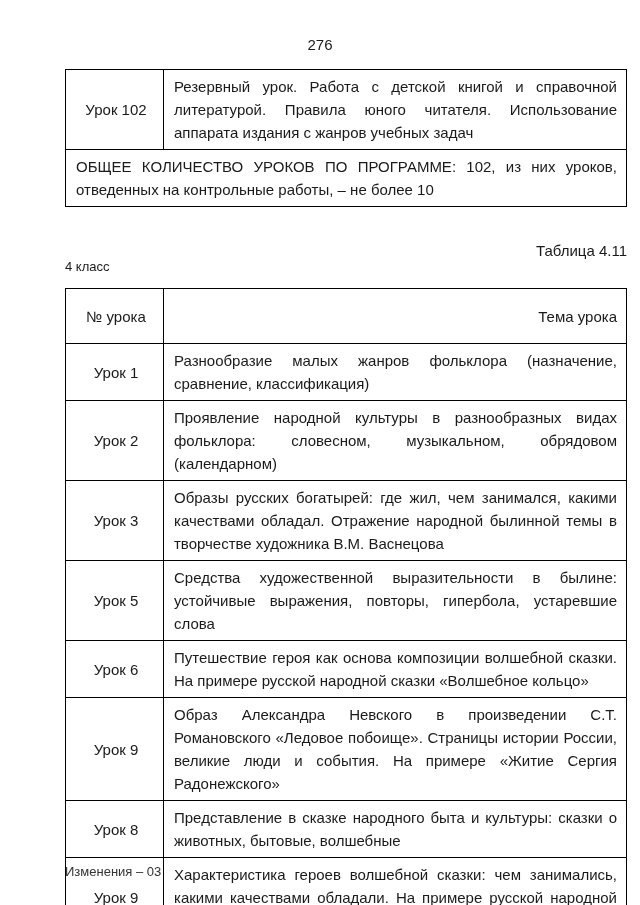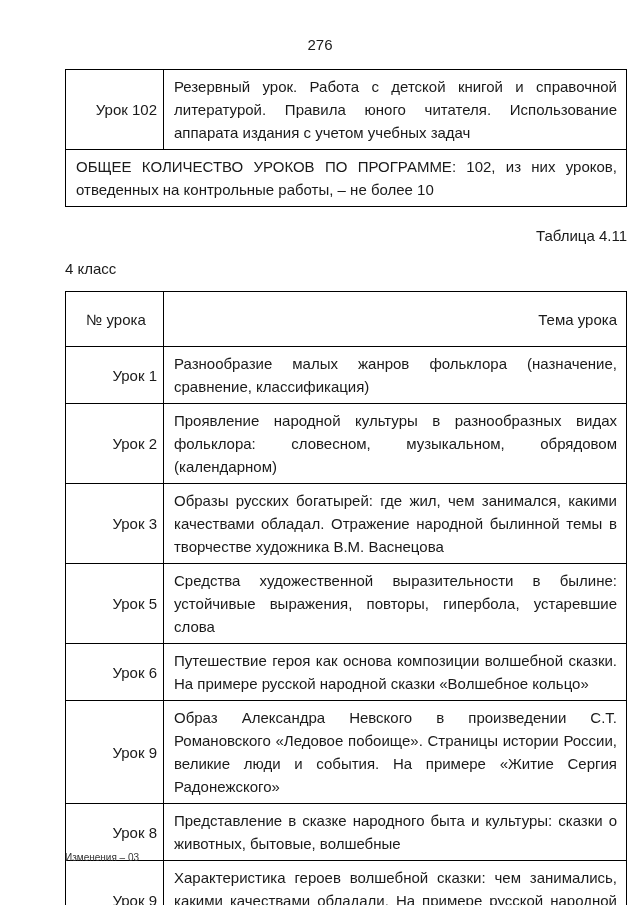--- a/index.html
+++ b/index.html
@@ -31,75 +31,74 @@
     font-size: 15px;
   }
   table.tbl td {
     border: 1.5px solid #000;
     vertical-align: middle;
     line-height: 23px;
   }
   td.col-num {
     width: 82px;
     padding: 4px 6px 4px 9px;
-    text-align: right;
+    text-align: center;
   }
   td.col-topic {
     padding: 5px 9px 5px 10px;
     text-align: justify;
   }
   td.summary-cell {
     padding: 5px 9px 5px 10px;
     text-align: justify;
   }
   .tbl-top {
     margin-top: 16px;
   }
   .caption {
     text-align: right;
     font-size: 15px;
-    margin-top: 20px;
+    margin-top: 35px;
   }
   .grade {
-    font-size: 15px;
-    margin-top: 16px;
+    font-size: 13px;
   }
   .tbl-main {
     margin-top: 14px;
   }
   tr.header-row td {
     height: 44px;
     vertical-align: middle;
     text-align: center;
   }
   tr.header-row td.col-topic {
     text-align: right;
   }
   .footer {
     position: absolute;
     left: 65px;
-    bottom: 42px;
-    font-size: 10px;
+    bottom: 26px;
+    font-size: 13px;
     color: #333;
   }
 </style>
 </head>
 <body>
 
 <div class="page">
 
   <div class="page-number">276</div>
 
   <div class="content">
 
     <table class="tbl tbl-top">
       <tbody>
         <tr>
           <td class="col-num">Урок 102</td>
-          <td class="col-topic">Резервный урок. Работа с детской книгой и справочной литературой. Правила юного читателя. Использование аппарата издания с учетом учебных задач</td>
+          <td class="col-topic">Резервный урок. Работа с детской книгой и справочной литературой. Правила юного читателя. Использование аппарата издания с жанров учебных задач</td>
         </tr>
         <tr>
           <td class="summary-cell" colspan="2">ОБЩЕЕ КОЛИЧЕСТВО УРОКОВ ПО ПРОГРАММЕ: 102, из них уроков, отведенных на контрольные работы, – не более 10</td>
         </tr>
       </tbody>
     </table>
 
     <div class="caption">Таблица 4.11</div>
 
     <div class="grade">4 класс</div>

